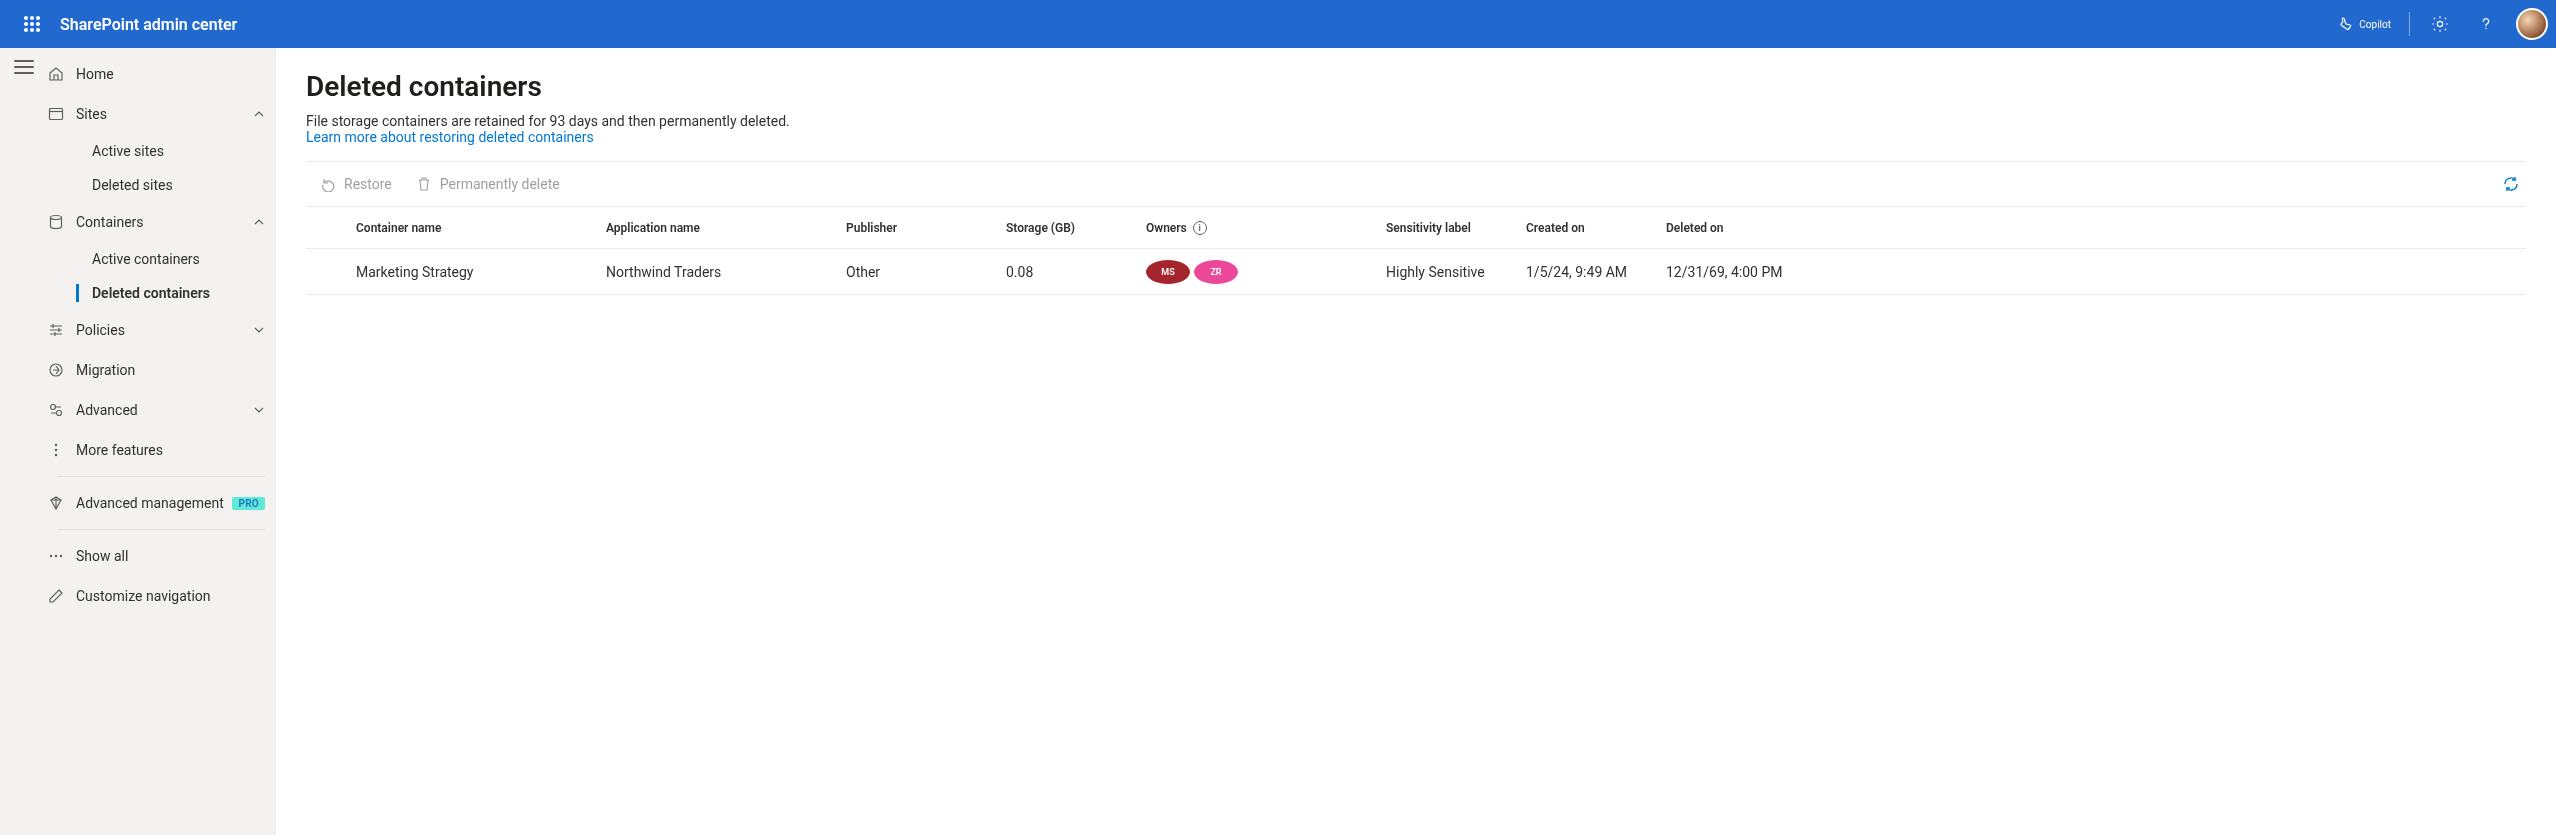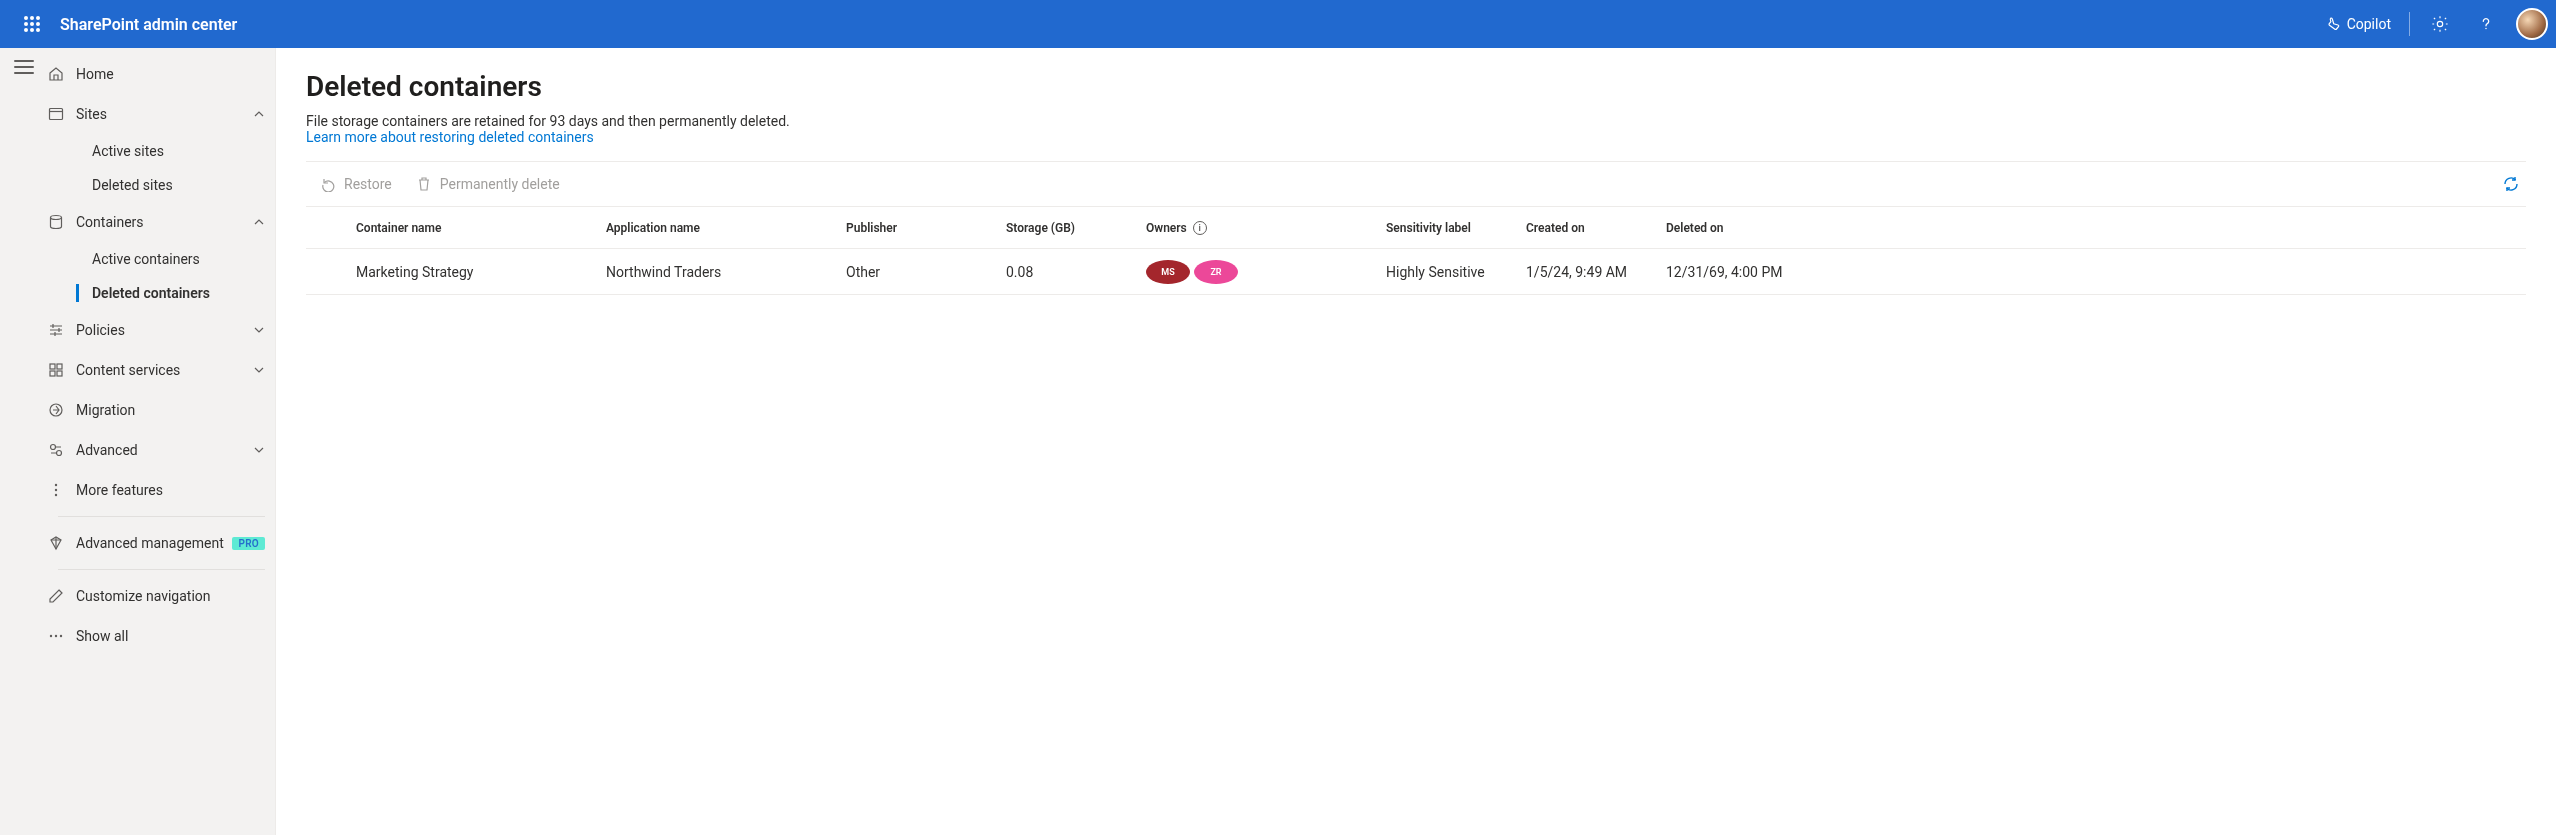--- a/index.html
+++ b/index.html
@@ -32,21 +32,21 @@
     grid-template-columns: repeat(3, 4px);
     grid-template-rows: repeat(3, 4px);
     gap: 2px;
   }
   .waffle-grid span { background: #fff; border-radius: 50%; }
   .topbar .title { font-weight: 600; font-size: 16px; margin-left: 4px; }
   .topbar .spacer { flex: 1; }
   .topbar .right-icons { display: flex; align-items: center; gap: 6px; }
   .copilot-btn {
     display: flex; align-items: center; gap: 6px;
-    padding: 4px 8px; cursor: pointer; font-size: 14px;
+    padding: 4px 8px; cursor: pointer; font-size: 10px;
   }
   .divider-v {
     width: 1px; height: 24px; background: rgba(255,255,255,0.45);
     margin: 0 4px;
   }
   .icon-btn {
     width: 40px; height: 48px; display:flex; align-items:center; justify-content:center;
     cursor: pointer;
   }
   .avatar-circle {
@@ -285,38 +285,20 @@
         </span>
         <span class="nav-label">Policies</span>
         <span class="chev">
           <svg width="10" height="10" viewBox="0 0 10 10" fill="none" stroke="#605e5c" stroke-width="1.2">
               <path d="M1 3l4 4 4-4"></path>
             </svg>
         </span>
       </div>
     </div>
 
-    <div class="nav-item">
-      <div class="row">
-        <span class="nav-icon">
-          <svg width="16" height="16" viewBox="0 0 16 16" fill="none" stroke="#605e5c" stroke-width="1.2">
-              <rect x="2" y="2" width="5" height="5"></rect>
-              <rect x="9" y="2" width="5" height="5"></rect>
-              <rect x="2" y="9" width="5" height="5"></rect>
-              <rect x="9" y="9" width="5" height="5"></rect>
-            </svg>
-        </span>
-        <span class="nav-label">Content services</span>
-        <span class="chev">
-          <svg width="10" height="10" viewBox="0 0 10 10" fill="none" stroke="#605e5c" stroke-width="1.2">
-              <path d="M1 3l4 4 4-4"></path>
-            </svg>
-        </span>
-      </div>
-    </div>
 
     <div class="nav-item">
       <div class="row">
         <span class="nav-icon">
           <svg width="16" height="16" viewBox="0 0 16 16" fill="none" stroke="#605e5c" stroke-width="1.2">
               <circle cx="8" cy="8" r="6"></circle>
               <path d="M8 4l3 4-3 4M5 8h6"></path>
             </svg>
         </span>
         <span class="nav-label">Migration</span>
@@ -368,38 +350,38 @@
         <span class="nav-label">Advanced management</span>
         <span class="badge-pro">PRO</span>
       </div>
     </div>
 
     <div class="sidebar-sep"></div>
 
     <div class="nav-item">
       <div class="row">
         <span class="nav-icon">
-          <svg width="16" height="16" viewBox="0 0 16 16" fill="none" stroke="#605e5c" stroke-width="1.2">
-              <path d="M11 2l3 3-9 9H2v-3z"></path>
-            </svg>
-        </span>
-        <span class="nav-label">Customize navigation</span>
-      </div>
-    </div>
-
-    <div class="nav-item">
-      <div class="row">
-        <span class="nav-icon">
           <svg width="16" height="16" viewBox="0 0 16 16" fill="#605e5c">
               <circle cx="3" cy="8" r="1.2"></circle>
               <circle cx="8" cy="8" r="1.2"></circle>
               <circle cx="13" cy="8" r="1.2"></circle>
             </svg>
         </span>
         <span class="nav-label">Show all</span>
+      </div>
+    </div>
+
+    <div class="nav-item">
+      <div class="row">
+        <span class="nav-icon">
+          <svg width="16" height="16" viewBox="0 0 16 16" fill="none" stroke="#605e5c" stroke-width="1.2">
+              <path d="M11 2l3 3-9 9H2v-3z"></path>
+            </svg>
+        </span>
+        <span class="nav-label">Customize navigation</span>
       </div>
     </div>
 
   </div>
 
   <div class="main">
 
     <div class="page-title">Deleted containers</div>
     <div>
       <span class="desc">File storage containers are retained for 93 days and then permanently deleted.</span><br>

